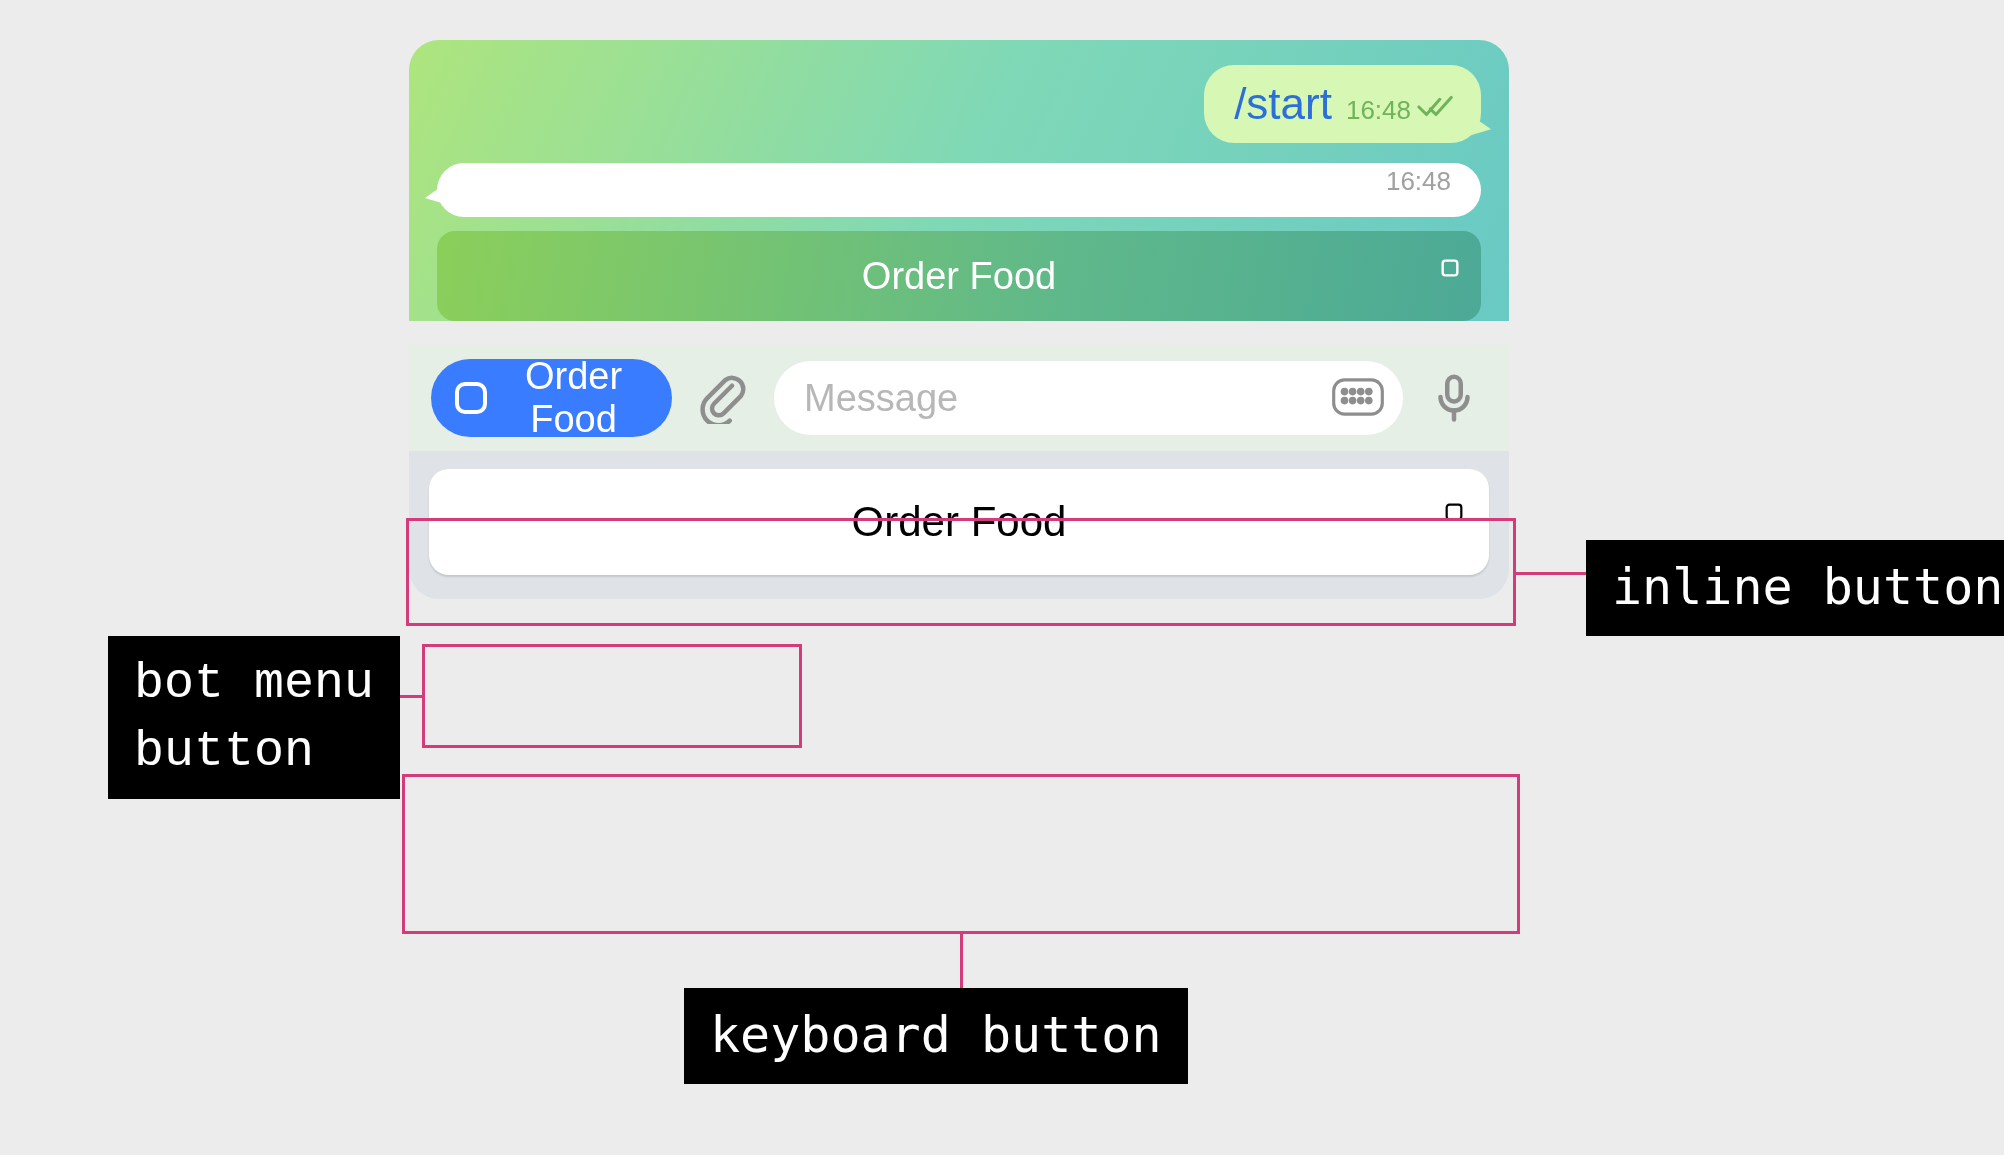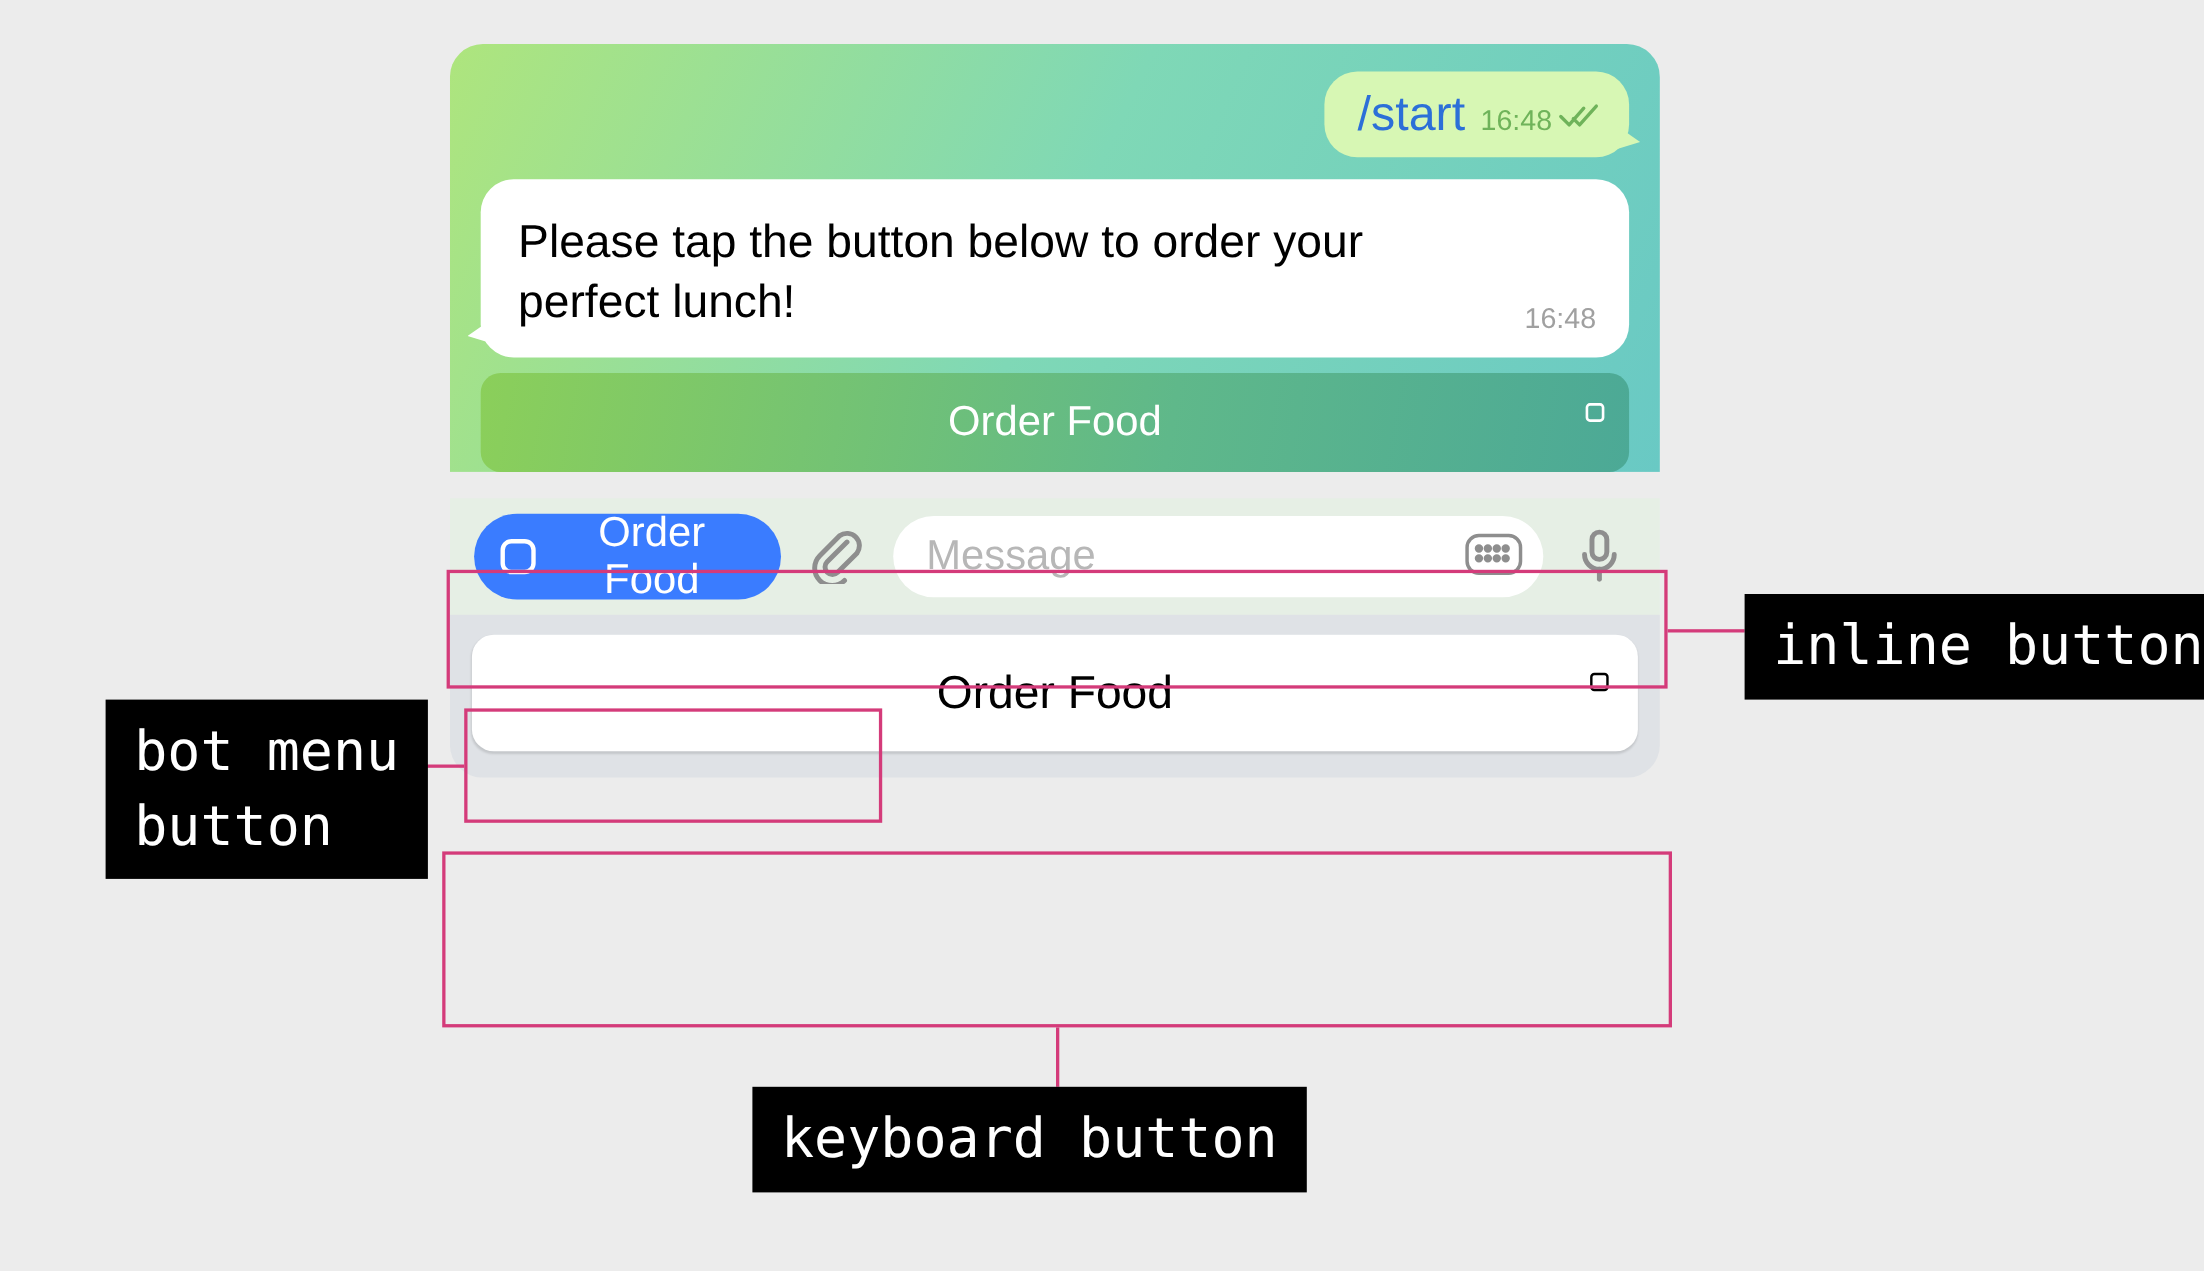--- a/index.html
+++ b/index.html
@@ -126,20 +126,21 @@
   .attach-btn svg, .mic-btn svg { width: 54px; height: 54px; }
 
   .msg-field {
     flex: 1;
     background: #fff;
     border-radius: 40px;
     height: 74px;
     display: flex;
     align-items: center;
     padding: 0 18px 0 30px;
+    gap: 38px;
   }
   .msg-field input {
     flex: 1;
     border: none;
     outline: none;
     font-size: 38px;
     color: #333;
     background: transparent;
   }
   .msg-field input::placeholder { color: #b7b7b7; }
@@ -198,21 +199,20 @@
         <span class="ticks">
           <svg viewBox="0 0 40 24" fill="none" stroke="#6fb35a" stroke-width="3.2" stroke-linecap="round" stroke-linejoin="round">
             <path d="M2 13 L10 21 L24 5"></path>
             <path d="M14 15 L20 21 L36 3"></path>
           </svg>
         </span>
       </div>
     </div>
 
     <div class="in-bubble">
-      <div class="in-body">Please tap the button below to order your perfect lunch!</div>
       <div class="in-time">16:48</div>
     </div>
 
     <button class="inline-btn">
       <span>Order Food</span>
       <span class="webapp-icon">
         <svg viewBox="0 0 24 24" fill="none" stroke="#fff" stroke-width="2.6" stroke-linecap="round">
           <rect x="4" y="4" width="16" height="16" rx="3"></rect>
         </svg>
       </span>
@@ -280,17 +280,17 @@
 </div>
 
 <div class="anno-rect hl-inline"></div>
 <div class="anno-rect hl-menu"></div>
 <div class="anno-rect hl-kbd"></div>
 
 <div class="anno-line-h" style="left:1516px; top:572px; width:70px;"></div>
 <div class="anno-box" style="left:1586px; top:540px;">inline button</div>
 
 <div class="anno-line-h" style="left:378px; top:695px; width:44px;"></div>
-<div class="anno-box" style="left:96px; top:636px;">bot menu
+<div class="anno-box" style="left:108px; top:636px;font-family:Liberation Mono, monospace;">bot menu
 button</div>
 
 <div class="anno-line-v" style="left:960px; top:934px; height:54px;"></div>
 <div class="anno-box" style="left:684px; top:988px;">keyboard button</div>
 
 </body></html>

